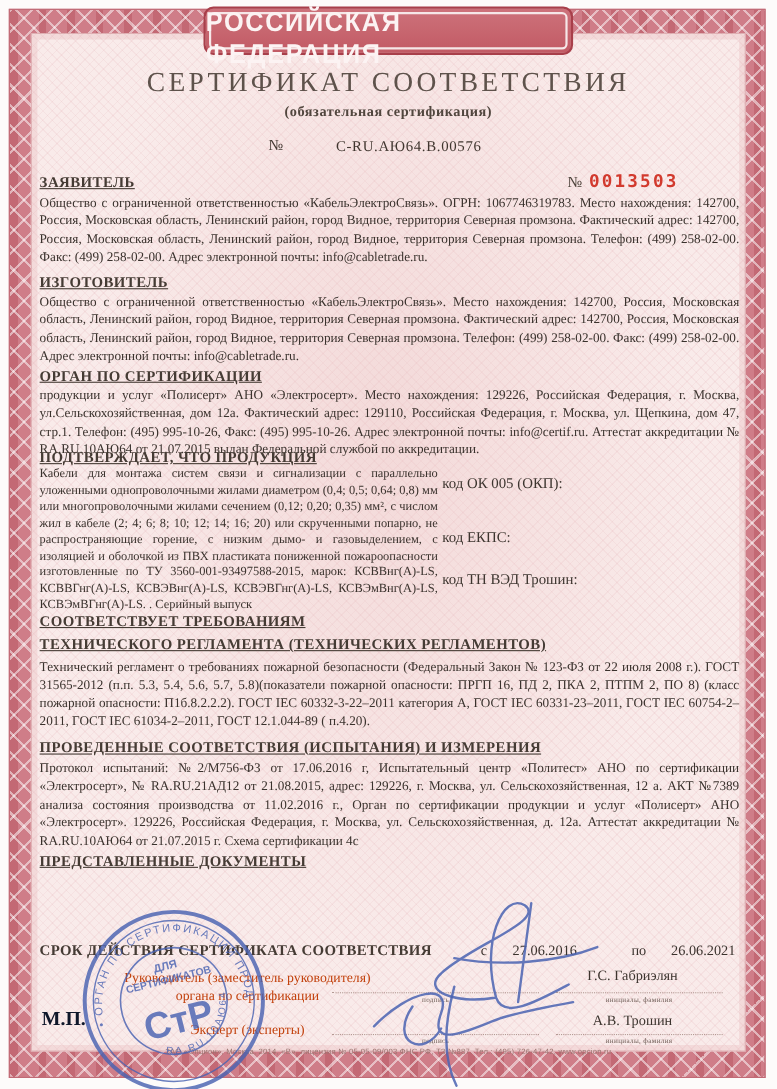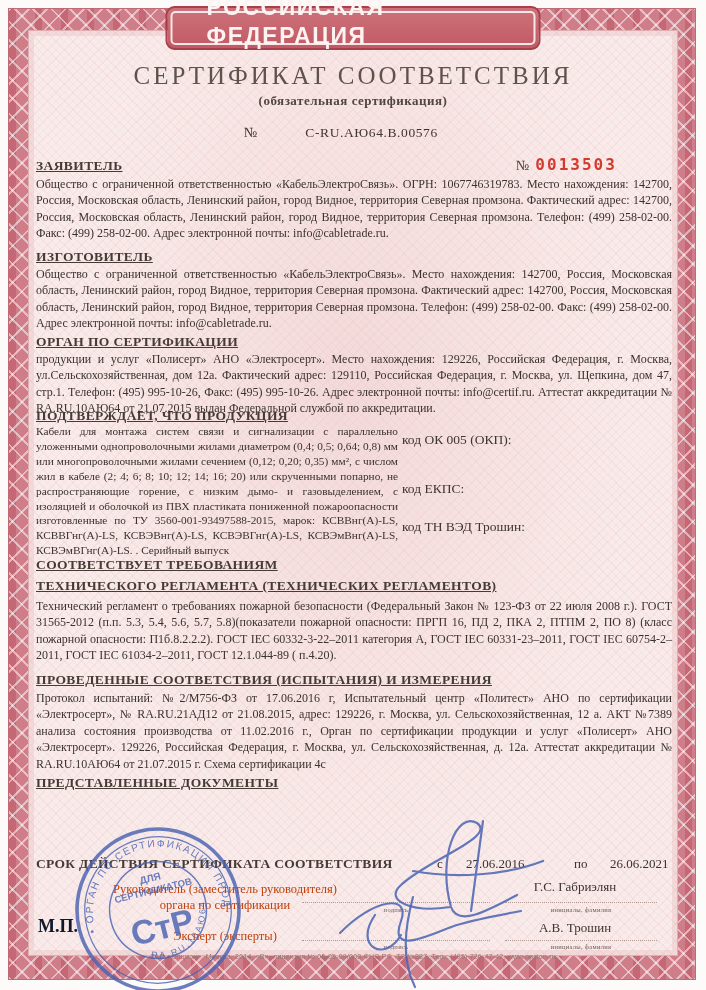--- a/index.html
+++ b/index.html
@@ -20,21 +20,21 @@
     background-image:
       radial-gradient(ellipse at 50% 40%, rgba(236,196,196,.45) 0%, rgba(236,196,196,0) 60%),
       repeating-linear-gradient(45deg, rgba(214,140,150,.10) 0 1px, rgba(214,140,150,0) 1px 6px),
       repeating-linear-gradient(-45deg, rgba(214,140,150,.10) 0 1px, rgba(214,140,150,0) 1px 6px);
     box-shadow: inset 0 0 0 1px rgba(187,99,110,.35), inset 0 0 0 6px rgba(226,166,173,.25);}
 
   
   .badge{position:absolute;left:50%;top:6px;transform:translateX(-50%);z-index:5;
     width:332px;height:40px;border-radius:9px;
     background:linear-gradient(180deg,#cd727b 0%,#c25a64 100%);
-    border:2px solid #a83f4a;display:flex;align-items:flex-end;justify-content:center;padding-left:39px;}
+    border:2px solid #a83f4a;display:flex;align-items:flex-start;justify-content:center;}
   .badge::before{content:"";position:absolute;inset:3px;border:2px solid #f6e7e8;border-radius:5px;}
   .badge span{position:relative;font-family:"Liberation Sans",sans-serif;font-weight:700;
     font-size:23px;letter-spacing:1.5px;color:#fcf3f3;transform:scaleY(1.08);}
 
   .title{font-size:25px;letter-spacing:3px;color:#5e524b;width:100%;text-align:center;z-index:2;}
   .subtitle{font-size:13px;font-weight:700;letter-spacing:.5px;color:#51463e;width:100%;text-align:center;z-index:2;}
   .numrow{z-index:2;font-size:13.5px;color:#40362f;display:flex;gap:48px;}
   .numrow .no{font-size:14px;}
   .numrow .val{letter-spacing:.6px;}
 

